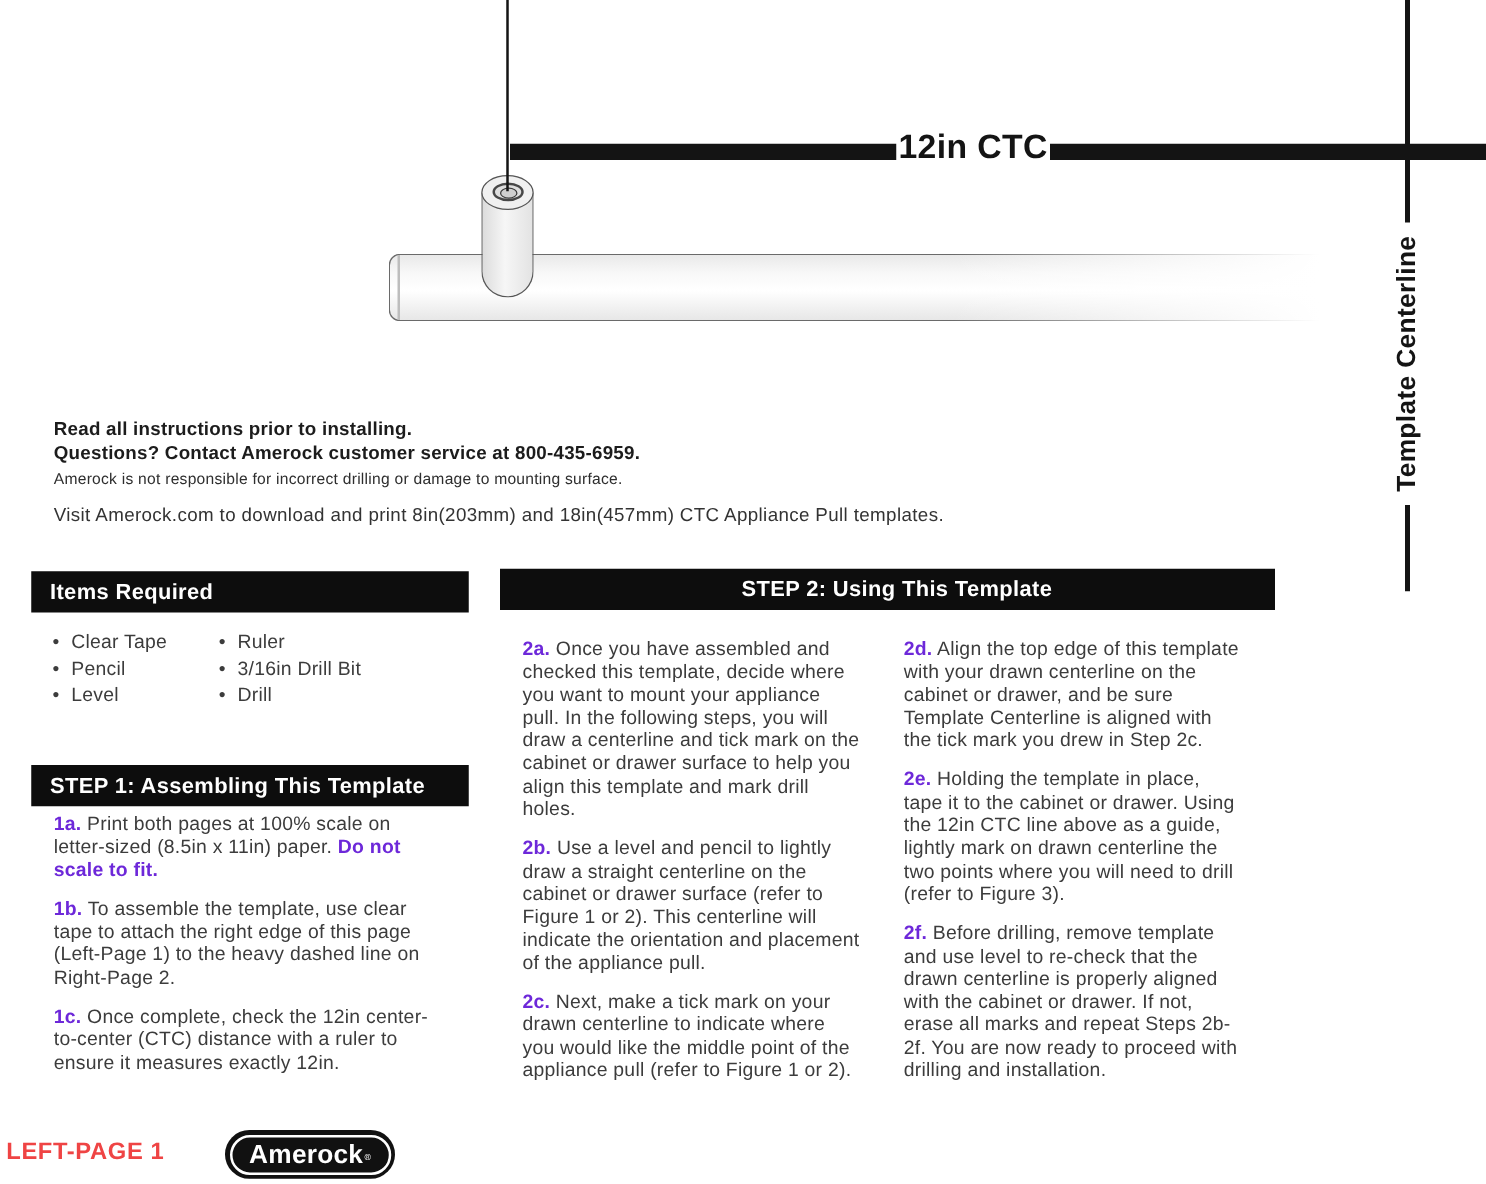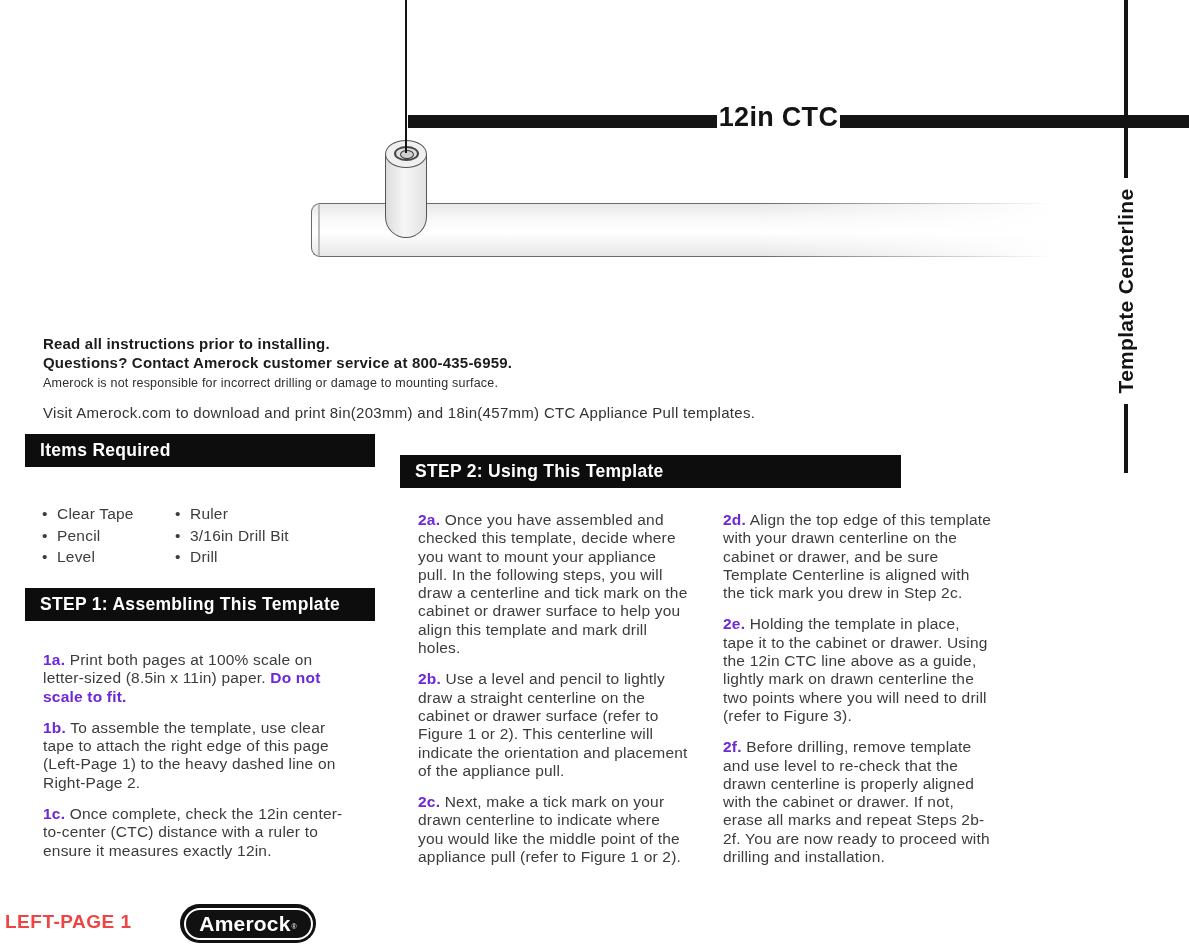--- a/index.html
+++ b/index.html
@@ -36,23 +36,23 @@
   
   .title { position:absolute; left:43px; top:294px; font-size:23px; font-weight:bold; color:#161616; letter-spacing:.2px; white-space:nowrap; }
   .bold-line { position:absolute; left:43px; font-size:15px; font-weight:bold; color:#1c1c1c; letter-spacing:.2px; white-space:nowrap; }
   .read-line { top:335px; } .questions-line { top:354px; }
   .disclaimer { position:absolute; left:43px; top:376px; font-size:12.5px; color:#2e2e2e; letter-spacing:.2px; white-space:nowrap; }
   .visit-line { position:absolute; left:43px; top:404px; font-size:15px; color:#333; letter-spacing:.3px; white-space:nowrap; }
 
   
   .bar-head { position:absolute; height:33px; background:#0d0d0d; color:#fff; font-weight:bold;
     font-size:17.5px; line-height:33px; padding-left:15px; letter-spacing:.3px; }
-  .items-head { left:25px; top:434px; width:350px; }
-  .step1-head { left:25px; top:588px; width:350px; }
-  .step2-head { left:400px; top:455px; width:501px; }
+  .items-head { left:25px; top:457px; width:350px; }
+  .step1-head { left:25px; top:612px; width:350px; }
+  .step2-head { left:400px; top:455px; width:620px;text-align:center; }
 
   
   .items-col { position:absolute; top:503px; font-size:15.5px; color:#3c3c3c; letter-spacing:.2px; }
   .items-col-1 { left:42px; } .items-col-2 { left:175px; }
   .item-row { height:21.5px; line-height:21.5px; white-space:nowrap; }
   .bullet { display:inline-block; width:15px; color:#3c3c3c; }
 
   
   .instr { position:absolute; font-size:15.5px; line-height:18.3px; color:#3c3c3c; letter-spacing:.2px; }
   .instr p { margin:0 0 13px 0; }

